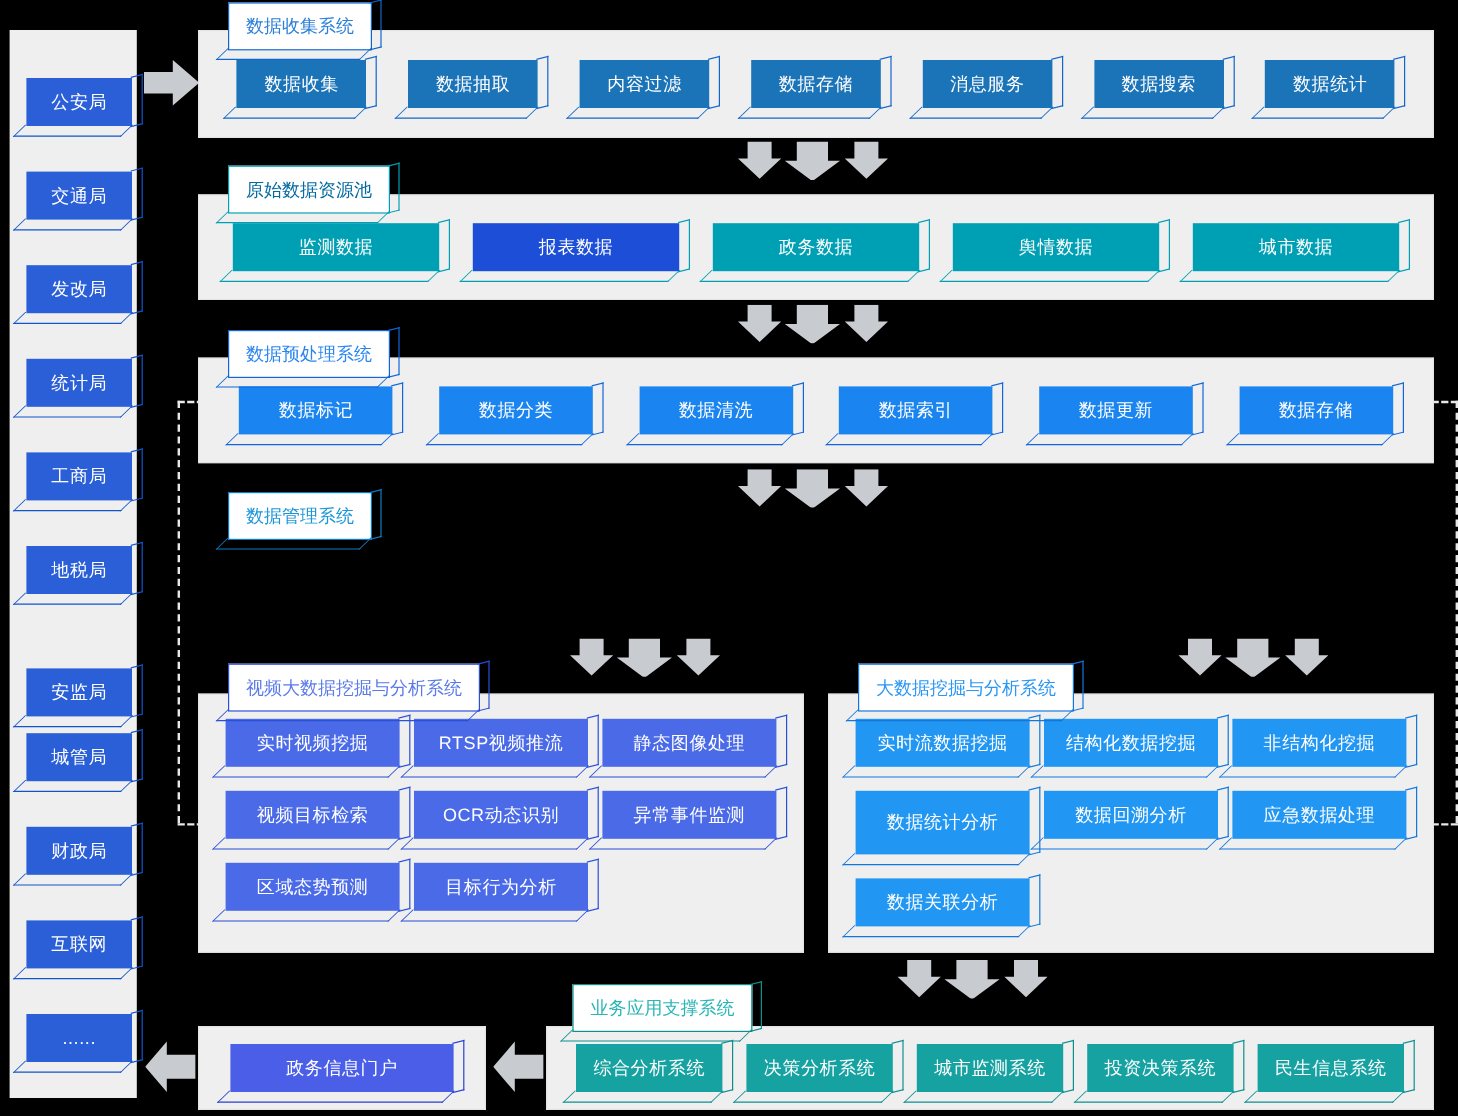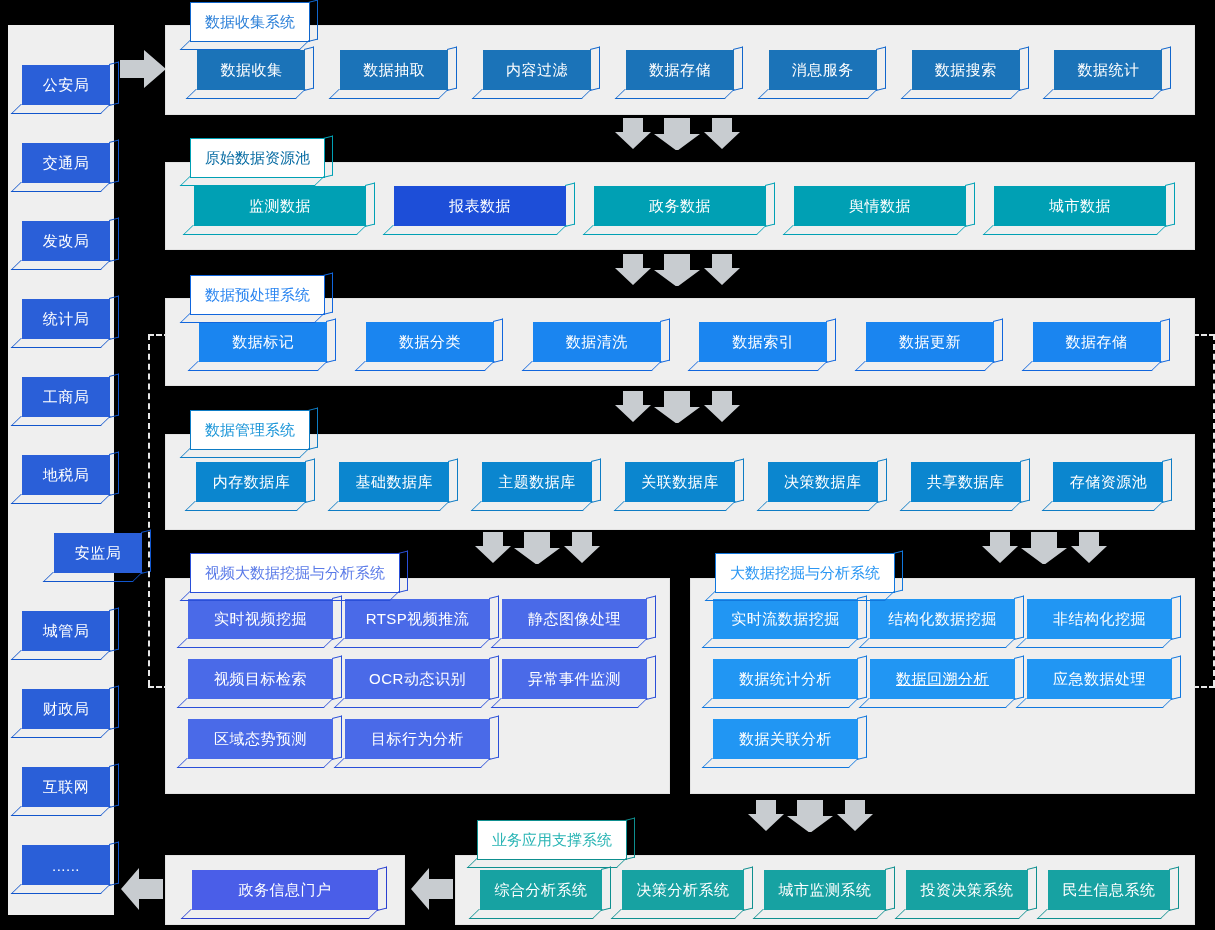--- a/index.html
+++ b/index.html
@@ -136,21 +136,21 @@
       </div>
       <div class="blk side-item" style="top: 274px;">
         <span>统计局</span>
       </div>
       <div class="blk side-item" style="top: 352px;">
         <span>工商局</span>
       </div>
       <div class="blk side-item" style="top: 430px;">
         <span>地税局</span>
       </div>
-      <div class="blk side-item" style="top: 508px; margin-left: 32px;">
+      <div class="blk side-item" style="top: 532px;">
         <span>安监局</span>
       </div>
       <div class="blk side-item" style="top: 586px;">
         <span>城管局</span>
       </div>
       <div class="blk side-item" style="top: 664px;">
         <span>财政局</span>
       </div>
       <div class="blk side-item" style="top: 742px;">
         <span>互联网</span>
@@ -261,45 +261,20 @@
   <div class="tag" style="left:190px; top:275px; --edge:#1166dd; color:#2a85f0;">数据预处理系统</div>
 
   <div class="adwrap" style="left:615px; top:391px;">
     <svg width="125" height="32">
       <polygon points="8,0 28,0 28,14 36,14 18,31 0,14 8,14" fill="#c8ccd0"></polygon>
       <polygon points="49,0 75,0 75,16 85,16 62,33 39,16 49,16" fill="#c8ccd0"></polygon>
       <polygon points="97,0 117,0 117,14 125,14 107,31 89,14 97,14" fill="#c8ccd0"></polygon>
     </svg>
   </div>
 
-  <div class="panel" style="left:165px; top:434px; width:1030px; height:96px;">
-    <div class="panel-inner" id="row-manage" style="justify-content: space-around; padding: 0px 14px;">
-        <div class="blk" style="--edge: #0e7cc4; background: rgb(11, 134, 207); height: 40px; min-width: 110px; padding: 0px 10px; font-size: 15px;">
-          <span>内存数据库</span>
-        </div>
-        <div class="blk" style="--edge: #0e7cc4; background: rgb(11, 134, 207); height: 40px; min-width: 110px; padding: 0px 10px; font-size: 15px;">
-          <span>基础数据库</span>
-        </div>
-        <div class="blk" style="--edge: #0e7cc4; background: rgb(11, 134, 207); height: 40px; min-width: 110px; padding: 0px 10px; font-size: 15px;">
-          <span>主题数据库</span>
-        </div>
-        <div class="blk" style="--edge: #0e7cc4; background: rgb(11, 134, 207); height: 40px; min-width: 110px; padding: 0px 10px; font-size: 15px;">
-          <span>关联数据库</span>
-        </div>
-        <div class="blk" style="--edge: #0e7cc4; background: rgb(11, 134, 207); height: 40px; min-width: 110px; padding: 0px 10px; font-size: 15px;">
-          <span>决策数据库</span>
-        </div>
-        <div class="blk" style="--edge: #0e7cc4; background: rgb(11, 134, 207); height: 40px; min-width: 110px; padding: 0px 10px; font-size: 15px;">
-          <span>共享数据库</span>
-        </div>
-        <div class="blk" style="--edge: #0e7cc4; background: rgb(11, 134, 207); height: 40px; min-width: 110px; padding: 0px 10px; font-size: 15px;">
-          <span>存储资源池</span>
-        </div>
-      </div>
-  </div>
   <div class="tag" style="left:190px; top:410px; --edge:#0e7cc4; color:#1a95d8;">数据管理系统</div>
 
   <div class="adwrap" style="left:475px; top:532px;">
     <svg width="125" height="32">
       <polygon points="8,0 28,0 28,14 36,14 18,31 0,14 8,14" fill="#c8ccd0"></polygon>
       <polygon points="49,0 75,0 75,16 85,16 62,33 39,16 49,16" fill="#c8ccd0"></polygon>
       <polygon points="97,0 117,0 117,14 125,14 107,31 89,14 97,14" fill="#c8ccd0"></polygon>
     </svg>
   </div>
 
@@ -345,24 +320,24 @@
     <div id="grid-mining" style="display:grid; grid-template-columns:repeat(3,1fr); row-gap:20px; column-gap:12px; padding:20px 22px 0 22px;">
         <div class="blk" style="--edge: #1177dd; background: rgb(33, 150, 243); height: 40px; font-size: 15px; padding: 0px 6px;">
           <span>实时流数据挖掘</span>
         </div>
         <div class="blk" style="--edge: #1177dd; background: rgb(33, 150, 243); height: 40px; font-size: 15px; padding: 0px 6px;">
           <span>结构化数据挖掘</span>
         </div>
         <div class="blk" style="--edge: #1177dd; background: rgb(33, 150, 243); height: 40px; font-size: 15px; padding: 0px 6px;">
           <span>非结构化挖掘</span>
         </div>
-        <div class="blk" style="--edge: #1177dd; background: rgb(33, 150, 243); height: 40px; font-size: 15px; padding: 0px 6px; text-align: right;">
+        <div class="blk" style="--edge: #1177dd; background: rgb(33, 150, 243); height: 53px; font-size: 15px; padding: 0px 6px; text-align: right;">
           <span>数据统计分析</span>
         </div>
-        <div class="blk" style="--edge: #1177dd; background: rgb(33, 150, 243); height: 40px; font-size: 15px; padding: 0px 6px; text-decoration: underline;">
+        <div class="blk" style="--edge: #1177dd; background: rgb(33, 150, 243); height: 40px; font-size: 15px; padding: 0px 6px;">
           <span>数据回溯分析</span>
         </div>
         <div class="blk" style="--edge: #1177dd; background: rgb(33, 150, 243); height: 40px; font-size: 15px; padding: 0px 6px;">
           <span>应急数据处理</span>
         </div>
         <div class="blk" style="--edge: #1177dd; background: rgb(33, 150, 243); height: 40px; font-size: 15px; padding: 0px 6px;">
           <span>数据关联分析</span>
         </div>
       </div>
   </div>

